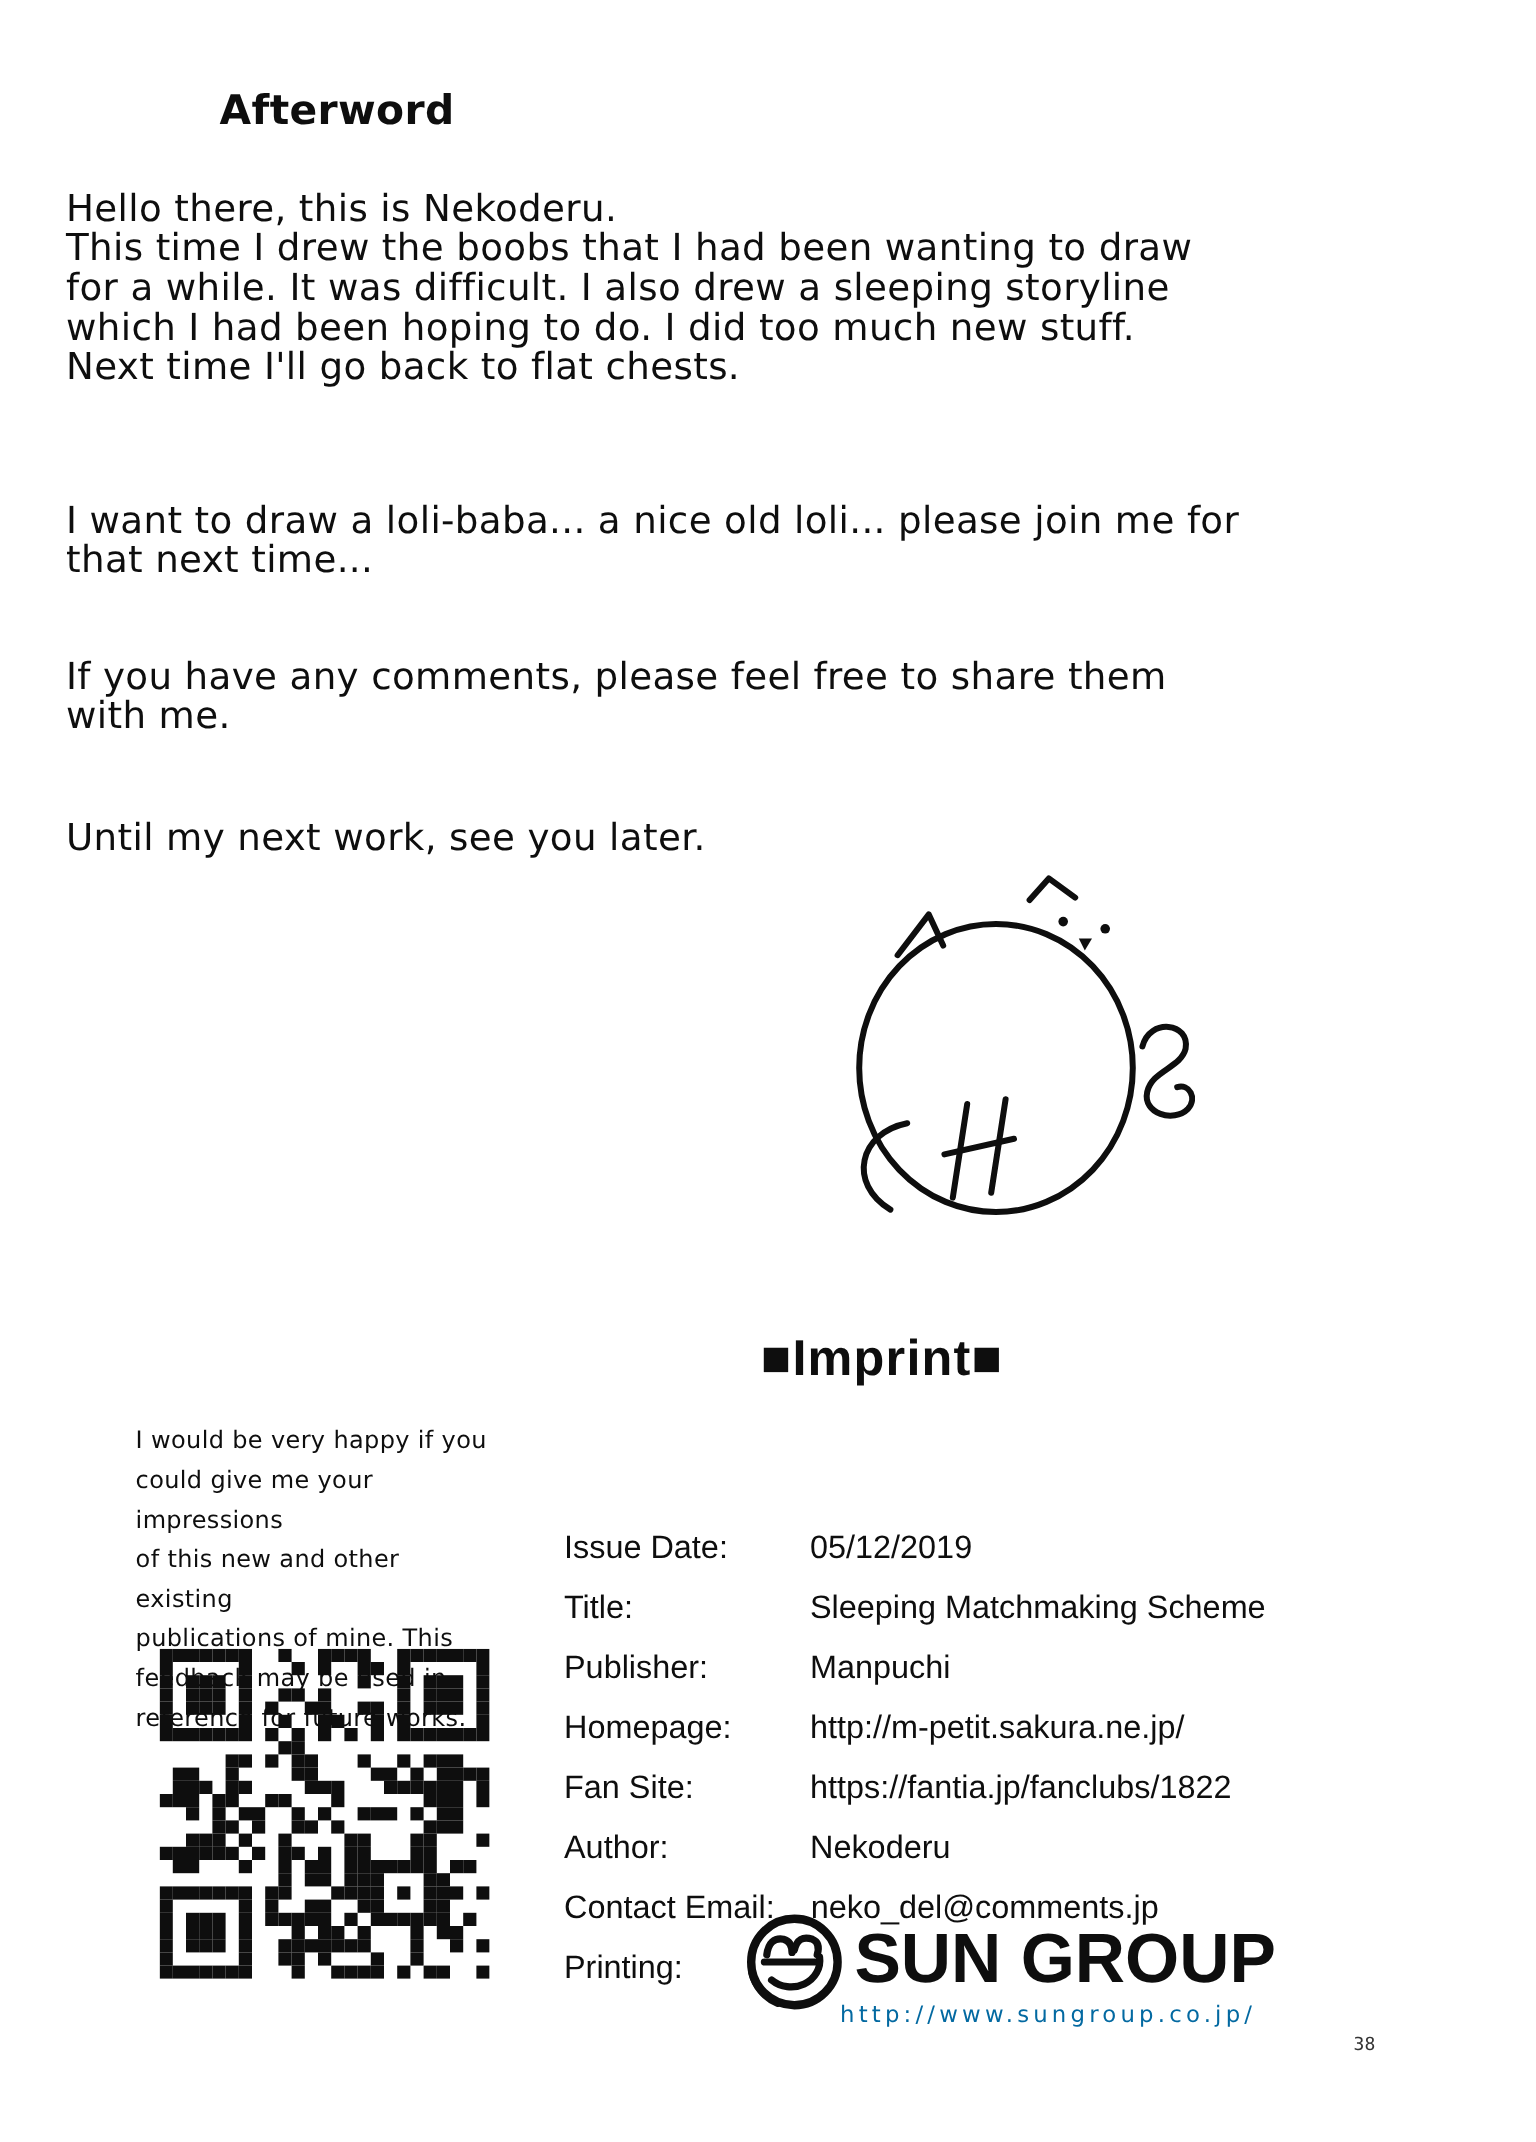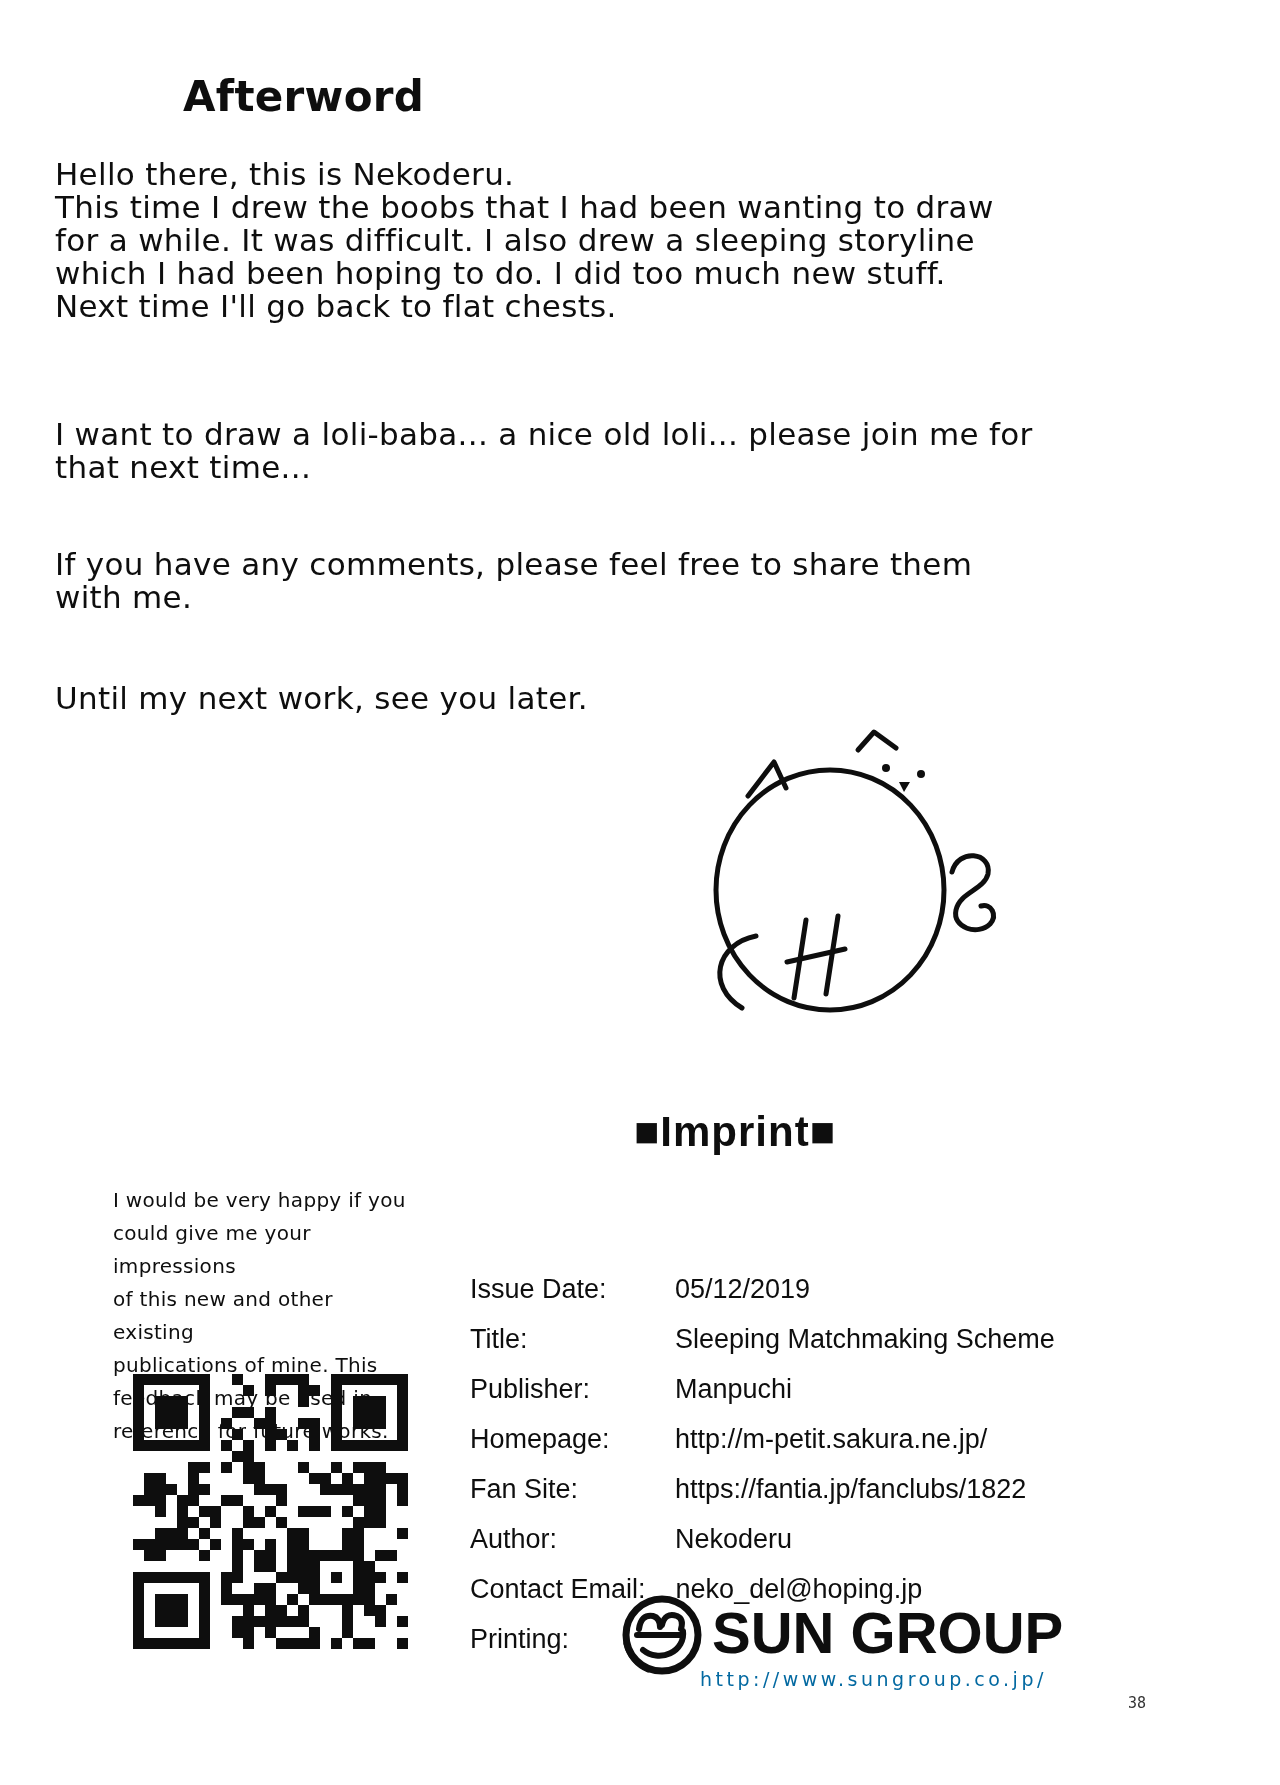--- a/index.html
+++ b/index.html
@@ -4,21 +4,21 @@
 <style>
   html,body{margin:0;padding:0;background:#777;}
   .page{
     position:relative;width:1280px;height:1785px;margin:0 auto;
     background:#ffffff;color:#0e0e0e;overflow:hidden;
     font-family:"DejaVu Sans",sans-serif;
   }
   .abs{position:absolute;}
   .preline{white-space:pre-line;}
   .hand{font-family:"DejaVu Sans",sans-serif;font-weight:500;letter-spacing:0.3px;}
-  .hand-title{font-size:42px;font-weight:600;}
+  .hand-title{font-size:34px;font-weight:600;}
   .hand-body{font-size:31px;line-height:33px;}
   .hand-note{font-size:20px;line-height:33px;text-align:left;}
   .imprint-font{font-family:"Liberation Sans","DejaVu Sans",sans-serif;}
   .imprint-heading{font-size:42px;font-weight:600;text-align:center;letter-spacing:1px;}
   .imprint-row{position:absolute;left:470px;display:flex;font-size:27px;line-height:34px;}
   .imprint-row .lbl{width:185px;flex:0 0 185px;}
   .imprint-row .val{white-space:nowrap;margin-left:20px;}
   .sun-name{font-size:58px;font-weight:bold;letter-spacing:0px;line-height:58px;white-space:nowrap;}
   .sun-url{font-size:19px;letter-spacing:3.5px;color:#0369a1;text-align:center;white-space:nowrap;}
   .page-number{font-family:"DejaVu Sans Mono",monospace;font-size:15px;color:#333;}
@@ -401,21 +401,21 @@
   <div class="imprint-row imprint-font" style="top:1472px;">
     <span class="lbl">Fan Site:</span>
     <span class="val">https://fantia.jp/fanclubs/1822</span>
   </div>
   <div class="imprint-row imprint-font" style="top:1522px;">
     <span class="lbl">Author:</span>
     <span class="val">Nekoderu</span>
   </div>
   <div class="imprint-row imprint-font" style="top:1572px;">
     <span class="lbl" style="width:auto;flex:0 0 auto;padding-right:10px;">Contact Email:</span>
-    <span class="val">neko_del@hoping.jp</span>
+    <span class="val">neko_del@comments.jp</span>
   </div>
   <div class="imprint-row imprint-font" style="top:1622px;">
     <span class="lbl">Printing:</span>
   </div>
 
   <div class="abs" style="left:616px;top:1590px;width:92px;height:92px;">
     <svg width="92" height="92" viewBox="0 0 92 92" fill="none" stroke="#0e0e0e" stroke-linecap="round">
       <circle cx="46" cy="45" r="36" stroke-width="7"></circle>
       <path d="M 10,54 A 37,37 0 0 0 32,80" stroke-width="5"></path>
       <path d="M 23,39 Q 25,24 37,26 Q 44,28 44,37" stroke-width="6"></path>

